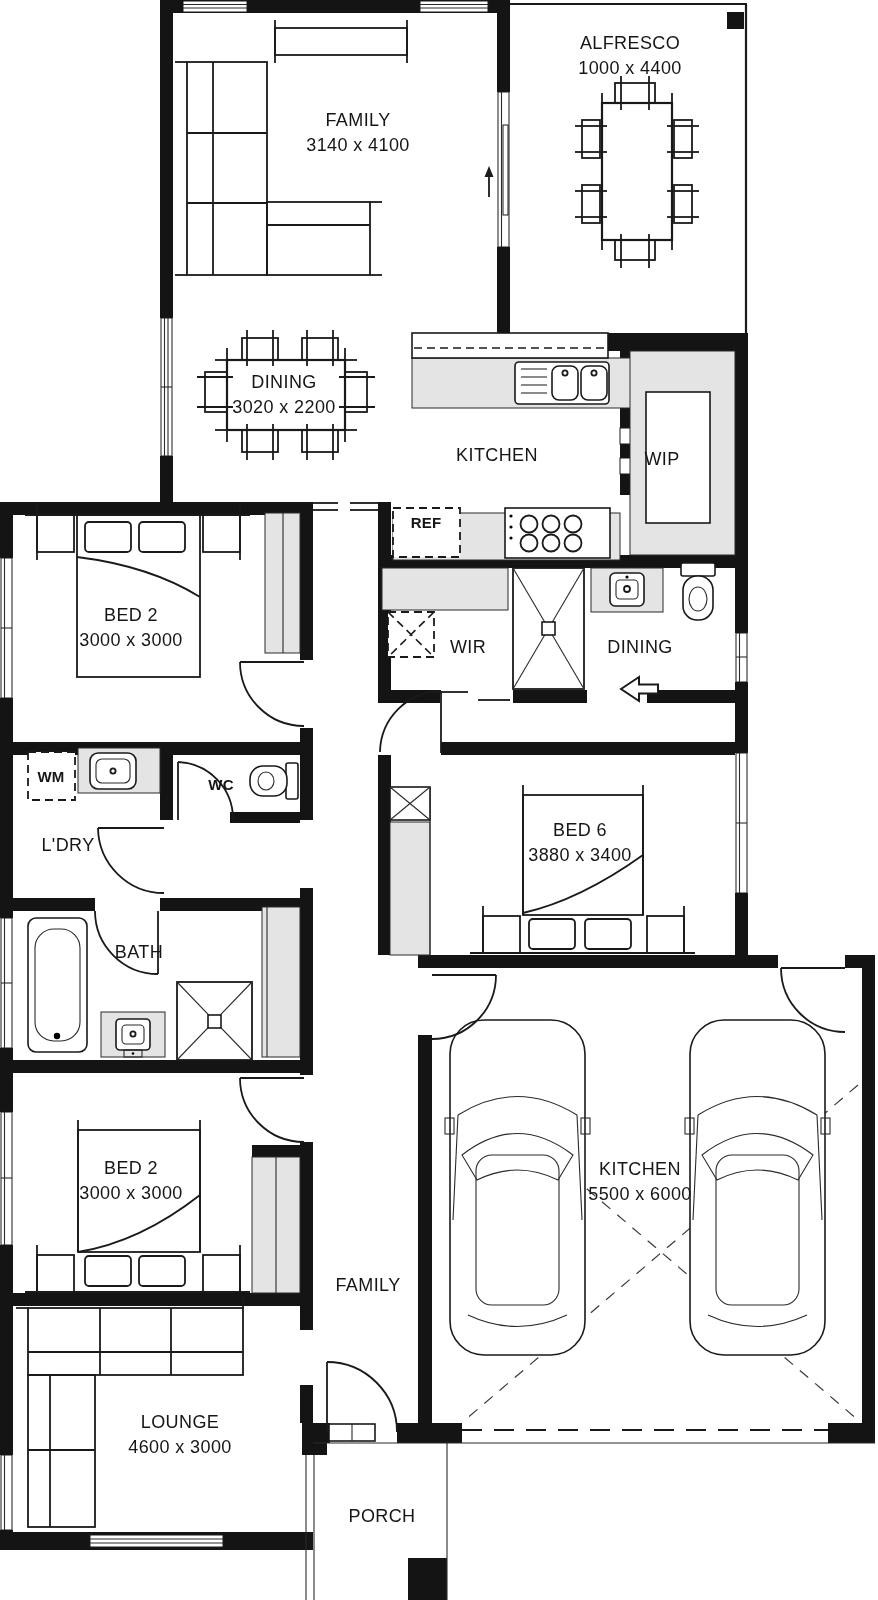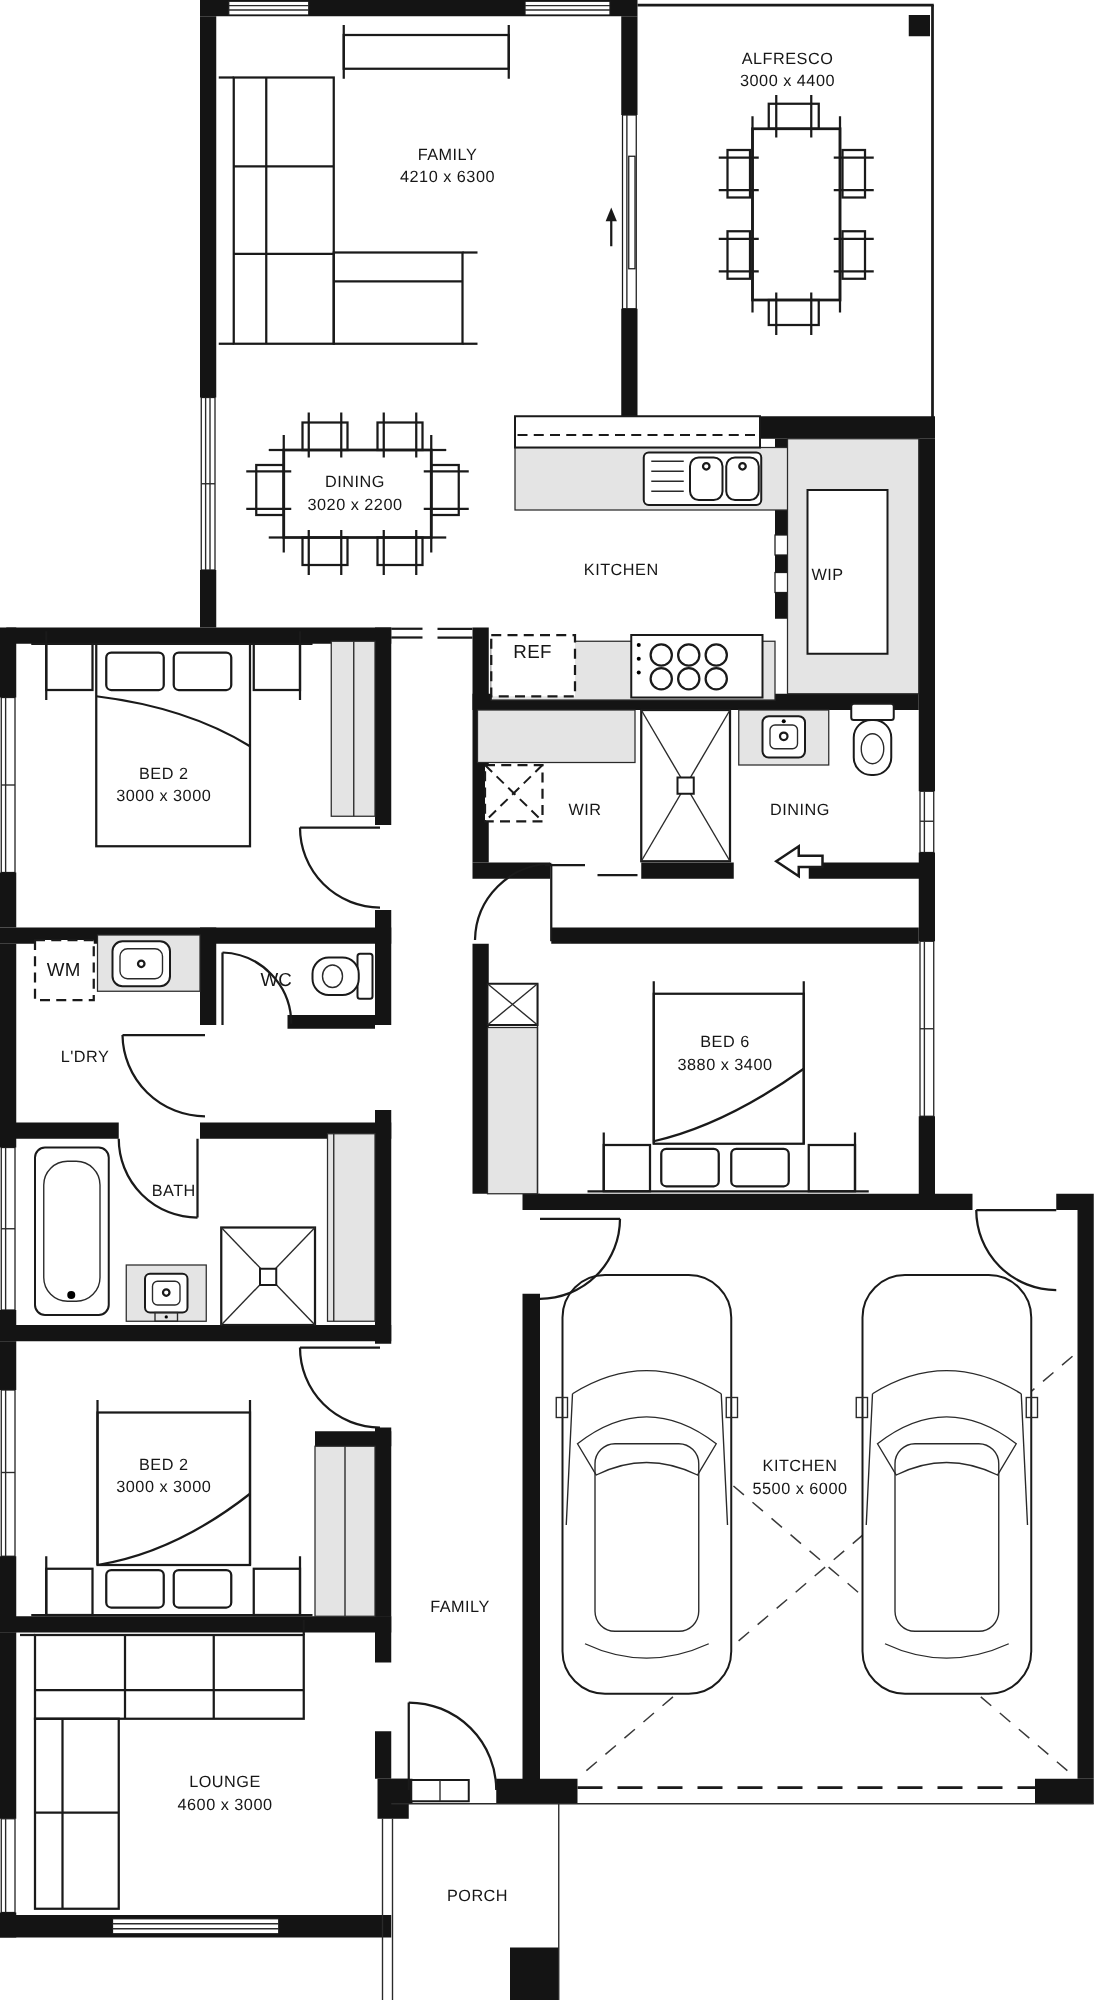--- a/index.html
+++ b/index.html
@@ -16,23 +16,23 @@
   .winbox{fill:#ffffff;stroke:#1a1a1a;stroke-width:1;}
   .g{fill:var(--fix);stroke:#2a2a2a;stroke-width:1;}
   .wh{fill:#ffffff;stroke:#1a1a1a;stroke-width:1.6;}
   .ln{fill:none;stroke:var(--line);stroke-width:1.8;}
   .ln2{fill:none;stroke:var(--line);stroke-width:2.2;}
   .thin{fill:none;stroke:#2a2a2a;stroke-width:1.1;}
   .dash{fill:none;stroke:var(--line);stroke-width:1.6;stroke-dasharray:8 5;}
   .dashf{fill:#ffffff;stroke:var(--line);stroke-width:1.8;stroke-dasharray:8 5;}
   .gdash{fill:none;stroke:#3a3a3a;stroke-width:1.2;stroke-dasharray:11 9;}
   .lbl{position:absolute;transform:translate(-50%,-50%);text-align:center;
-       color:#161616;font-size:13px;line-height:1.4;letter-spacing:.4px;white-space:nowrap;}
+       color:#161616;font-size:18px;line-height:1.4;letter-spacing:.4px;white-space:nowrap;}
   .lbl .l2:empty{display:none;}
-  .lbl.small{font-size:15px;letter-spacing:.2px;}
+  .lbl.small{font-size:15px;letter-spacing:.2px;font-weight:bold;}
 </style>
 </head>
 <body>
 
 <div id="plan">
 <svg width="878" height="1600" viewBox="0 0 878 1600">
 
   <g>
 
     <rect class="w" x="160" y="0" width="350" height="13"></rect>
@@ -528,25 +528,25 @@
       <polygon points="489,166 484.5,177 493.5,177" fill="#1a1a1a"></polygon>
     </g>
     <g>
       <polygon points="621,689 639,677 639,684.5 658,684.5 658,693.5 639,693.5 639,701" fill="#ffffff" stroke="#1a1a1a" stroke-width="2"></polygon>
     </g>
   </g>
 </svg>
 
   <div class="lbl" style="left:358px;top:133px">
       <div class="l1">FAMILY</div>
-      <div class="l2">4210 x 6300</div>
+      <div class="l2">3140 x 4100</div>
     </div>
   <div class="lbl" style="left:630px;top:56px">
       <div class="l1">ALFRESCO</div>
-      <div class="l2">3000 x 4400</div>
+      <div class="l2">1000 x 4400</div>
     </div>
   <div class="lbl" style="left:284px;top:395px">
       <div class="l1">DINING</div>
       <div class="l2">3020 x 2200</div>
     </div>
   <div class="lbl" style="left:497px;top:456px">
       <div class="l1">KITCHEN</div>
     </div>
   <div class="lbl" style="left:662px;top:460px">
       <div class="l1">WIP</div>

